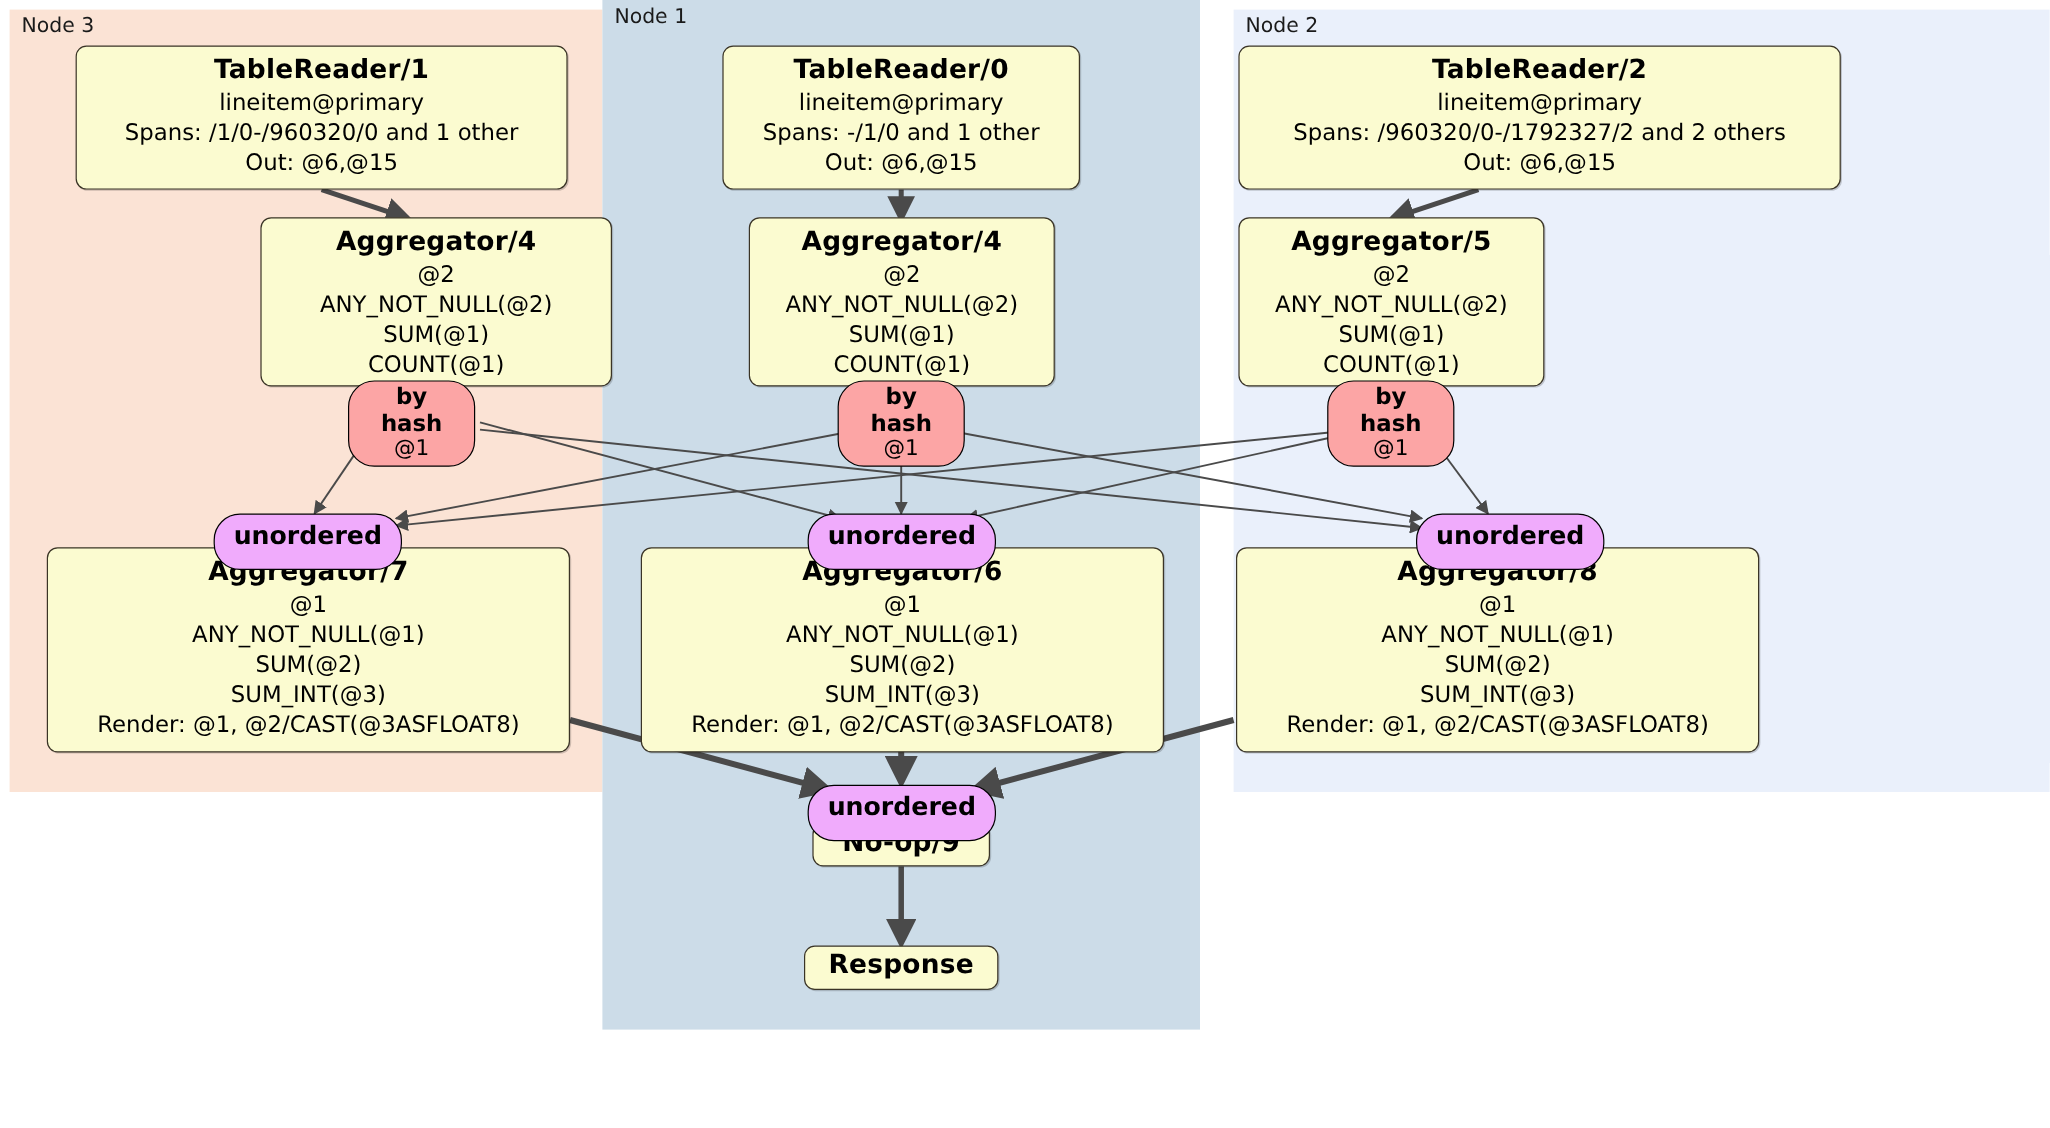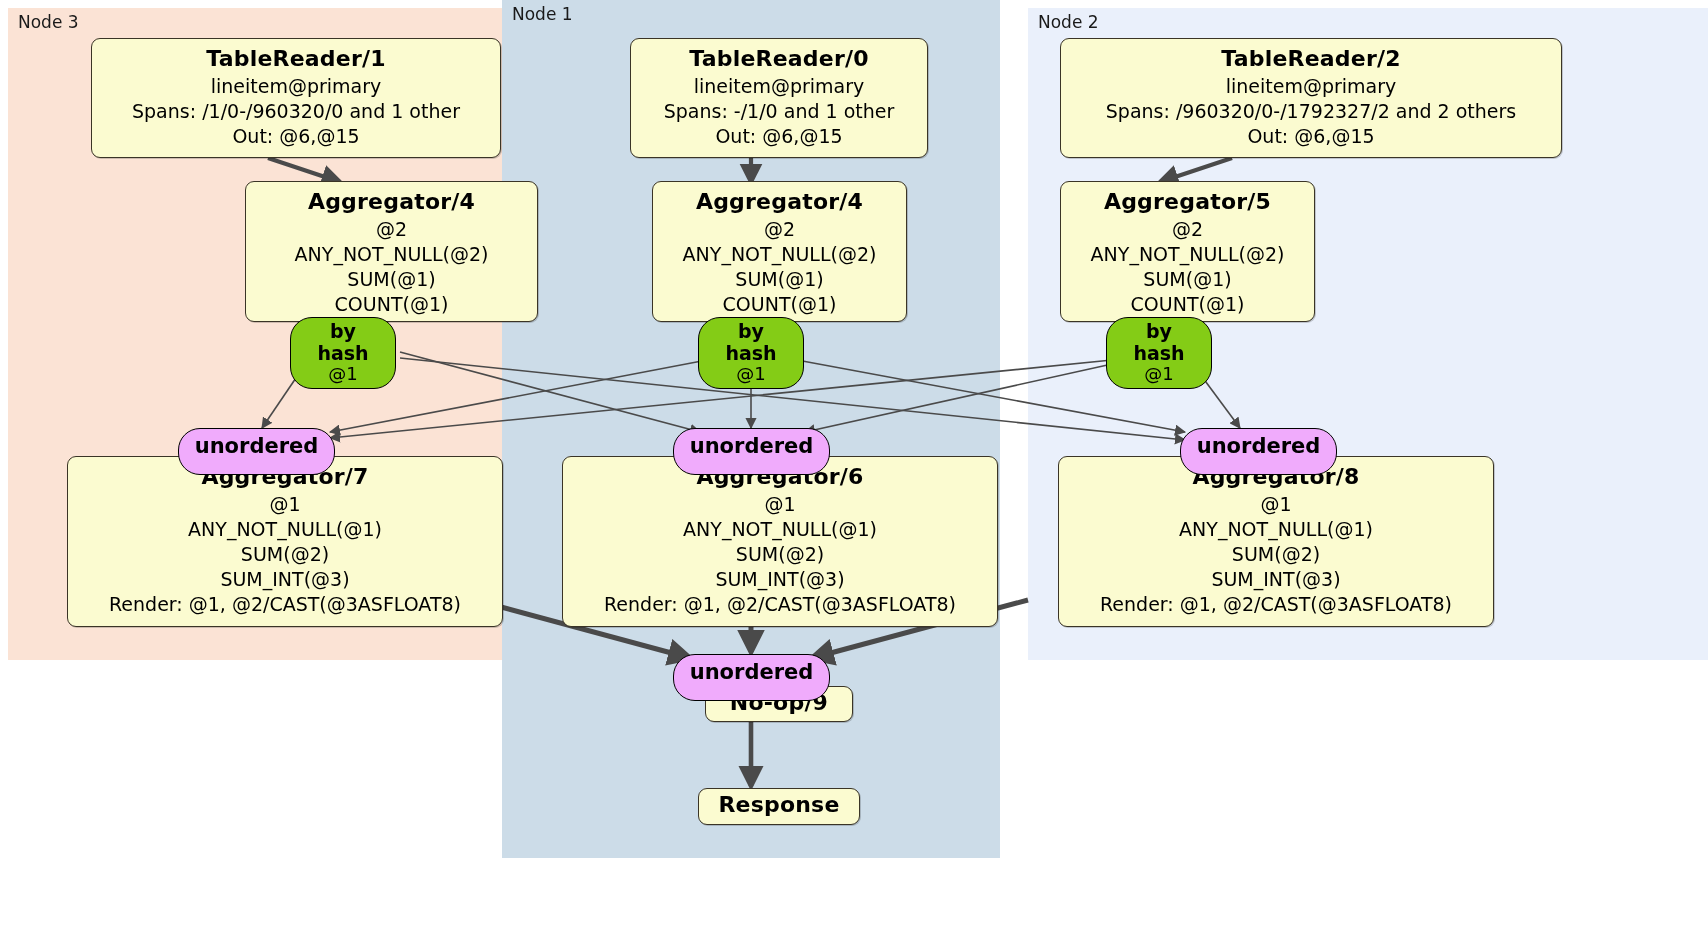--- a/index.html
+++ b/index.html
@@ -46,36 +46,36 @@
 
   
   .badge{
     position:absolute;box-sizing:border-box;
     text-align:center;color:#000;
     border:1.7px solid #000;
     border-radius:22px;
     line-height:1.15;
   }
   .badge.hash{
-    background:#84cc16;
+    background:#fca5a5;
     padding:3px 12px 4px 12px;
     font-size:19px;
   }
   .badge.hash .bl1{font-weight:bold;font-size:19px;display:block;}
   .badge.hash .bl2{font-size:18px;display:block;margin-top:-1px;}
   .badge.unordered{
     background:#f0abfc;
     font-weight:bold;font-size:21px;
     padding:5px 14px 16px 14px;
   }
 
   
   .region{z-index:1;}
   #edges{z-index:2;}
-  .proc{z-index:3;margin-left:28px;}
+  .proc{z-index:3;}
   .badge{z-index:4;}
 </style>
 </head>
 <body>
 
 <div id="stage">
 
   <div class="region" id="region-node3">
     <div class="region-label">Node 3</div>
   </div>

